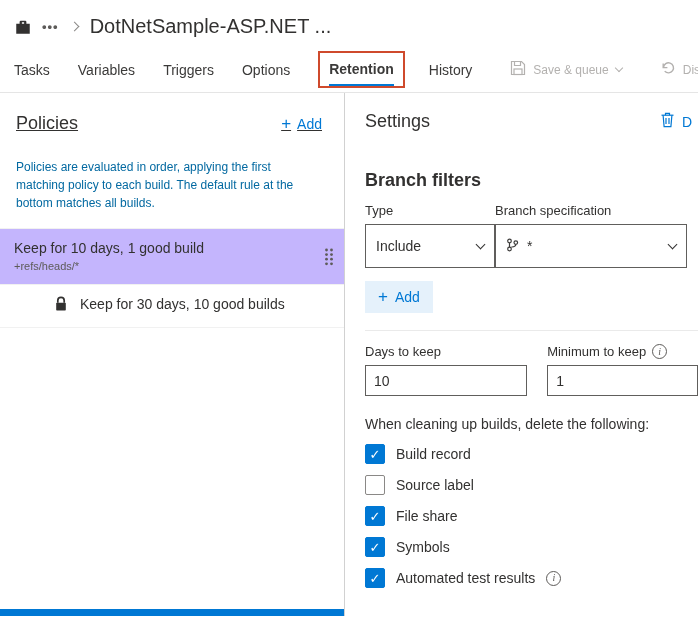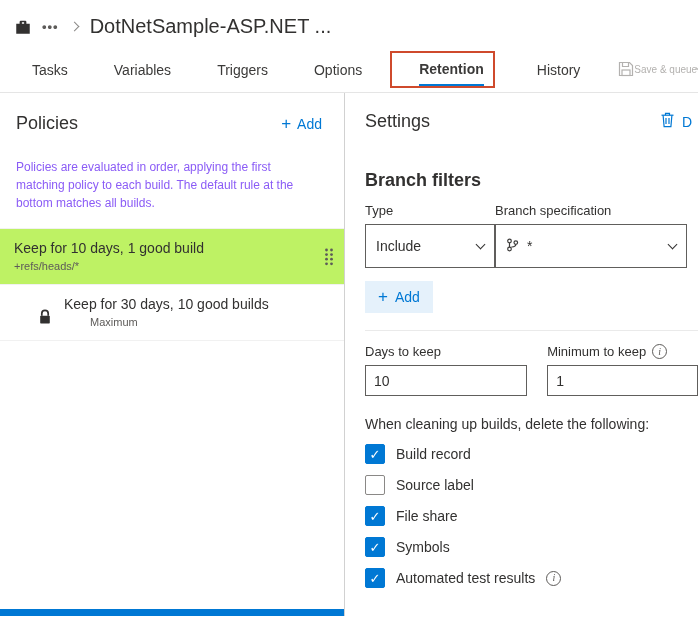--- a/index.html
+++ b/index.html
@@ -12,47 +12,47 @@
   
   .topbar { display:flex; align-items:center; gap:10px; padding:15px 14px 9px; }
   .proj-icon { display:flex; }
   .crumb-dots { color:#5d5b59; font-size:13px; font-weight:bold; letter-spacing:1px; cursor:pointer; }
   .crumb-chevron { width:7px; height:7px; border-right:1.5px solid #8a8886; border-bottom:1.5px solid #8a8886;
     transform:rotate(-45deg); margin:0 2px; }
   .page-title { font-size:20px; font-weight:400; color:#323130; margin:0; white-space:nowrap; }
 
   
   .tabbar { display:flex; align-items:center; padding:0 14px; height:46px; border-bottom:1px solid #e5e5e5; }
-  .tab { background:none; border:none; font:inherit; font-size:14px; color:#3b3a39; padding:0; margin-right:28px; cursor:pointer; white-space:nowrap;margin-left:18px; }
+  .tab { background:none; border:none; font:inherit; font-size:14px; color:#3b3a39; padding:0; margin-right:28px; cursor:pointer; white-space:nowrap; }
   .tab-highlight { border:2px solid #cf4a2c; padding:8px 9px 0; margin-right:24px; display:flex; }
   .tab.active { font-weight:700; margin-right:0; border-bottom:2px solid #0078d4; padding-bottom:7px; }
   .tabbar-sep { width:1px; height:24px; background:#c8c8c8; margin-left:4px; }
   .actions { display:flex; align-items:center; margin-left:auto; }
-  .btn-ghost { display:flex; align-items:center; background:none; border:none; font:inherit; font-size:10px; color:#b3b1af; cursor:default; white-space:nowrap; }
+  .btn-ghost { display:flex; align-items:center; gap:7px; background:none; border:none; font:inherit; font-size:12px; color:#b3b1af; cursor:default; white-space:nowrap; }
   .btn-ghost + .btn-ghost { margin-left:26px; }
   .chev-down-sm { width:6px; height:6px; border-right:1.5px solid #b3b1af; border-bottom:1.5px solid #b3b1af; transform:rotate(45deg); margin-top:-3px; }
 
   
   .content { display:flex; height:523px; }
   .policies-panel { width:345px; min-width:345px; border-right:1px solid #d1d1d1; position:relative; background:#fff; }
   .settings-panel { flex:1; padding:18px 0 0 20px; position:relative; overflow:hidden; }
 
   
-  .panel-head { display:flex; align-items:center; padding:20px 16px 12px; }
+  .panel-head { display:flex; align-items:center; padding:20px 16px 12px;text-decoration:underline; }
   .panel-title { font-size:18px; font-weight:400; margin:0; color:#323130; }
   .add-link { margin-left:auto; display:flex; align-items:center; gap:6px; color:#0078d4; font-size:14px; background:none; border:none; font-family:inherit; cursor:pointer; }
   .plus-icon::before { content:"+"; font-size:17px; line-height:1; }
-  .panel-desc { padding:0 28px 0 16px; font-size:12px; color:#8b5cf6; line-height:1.5; }
+  .panel-desc { padding:0 28px 0 16px; font-size:12px; color:#0369a1; line-height:1.5; }
   .policy-list { margin-top:16px; border-top:1px solid #f1f1f1; }
   .policy-item { position:relative; padding:11px 32px 12px 14px; border-bottom:1px solid #f1f1f1; cursor:pointer; }
-  .policy-item.selected { background:#bef264; }
+  .policy-item.selected { background:#c4b5fd; }
   .p-title { font-size:14px; color:#323130; }
   .p-sub { font-size:11px; color:#5d5b59; margin-top:4px; }
   .grip { position:absolute; right:10px; top:50%; transform:translateY(-50%); display:flex; cursor:grab; }
-  .policy-item.locked { display:flex; align-items:flex-end; gap:12px; padding-left:38px; }
+  .policy-item.locked { display:flex; align-items:flex-start; gap:12px; padding-left:54px; }
   .policy-item.locked .p-sub { margin-left:26px; }
   .bottom-bar { position:absolute; left:0; bottom:0; width:100%; height:7px; background:#0078d4; }
 
   
   .settings-head { display:flex; align-items:center; }
   .delete-btn { margin-left:auto; display:flex; align-items:center; gap:7px; color:#0078d4; font-size:14px; background:none; border:none; font-family:inherit; cursor:pointer; }
   .section-heading { font-size:18px; font-weight:700; margin-top:38px; }
   .filters-row { display:flex; gap:0; margin-top:12px; }
   .field-col-type { width:130px; }
   .field-col-branch { width:192px; }
@@ -157,21 +157,20 @@
 
       <div class="policy-item locked">
         <span>
           <svg width="14" height="16" viewBox="0 0 12 14">
             <path d="M3.2 6V4a2.8 2.8 0 0 1 5.6 0v2" stroke="#323130" stroke-width="1.5" fill="none"></path>
             <rect x="1.8" y="6" width="8.4" height="6.6" rx="0.6" fill="#323130"></rect>
           </svg>
         </span>
         <div>
           <div class="p-title">Keep for 30 days, 10 good builds</div>
-          <div class="p-sub">Maximum</div>
         </div>
       </div>
     </div>
 
     <div class="bottom-bar"></div>
   </aside>
 
   <section class="settings-panel">
     <div class="settings-head">
       <h2 class="panel-title">Settings</h2>

